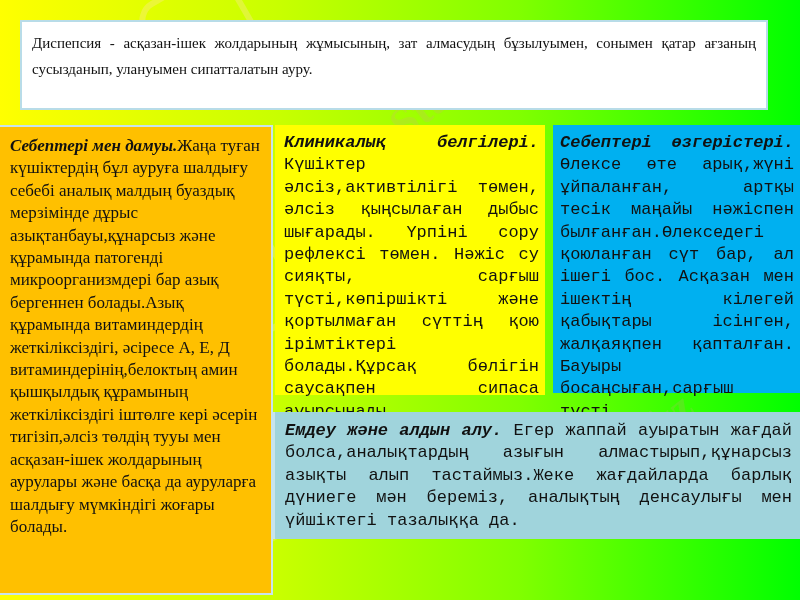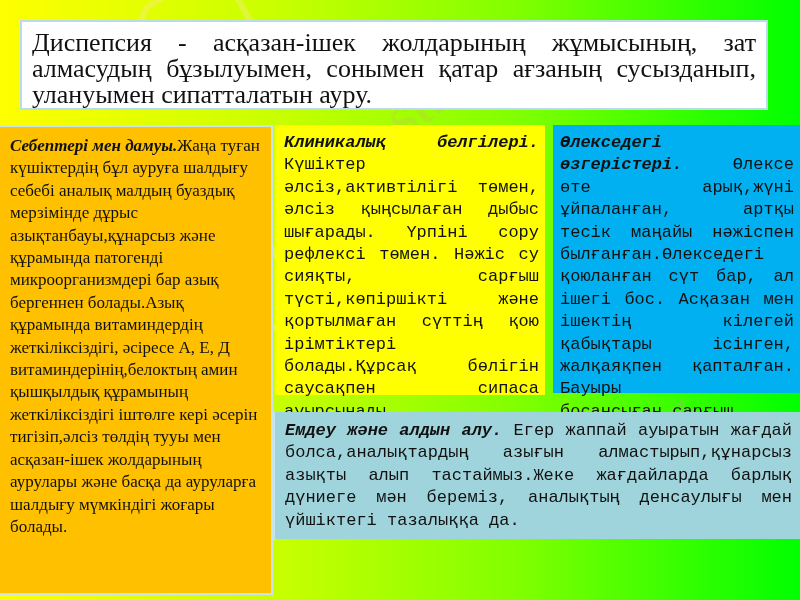--- a/index.html
+++ b/index.html
@@ -6,21 +6,21 @@
   body {
     width:800px; height:600px; overflow:hidden; position:relative;
     background: linear-gradient(90deg, #ffff00 0%, #c8ff00 35%, #80ff00 65%, #00ff00 100%);
     font-family: "Liberation Serif", "DejaVu Serif", serif;
     color:#111;
   }
   .box { position:absolute; box-sizing:border-box; text-align:justify; }
   .title-box {
     left:20px; top:20px; width:748px; height:90px;
     background:#ffffff; border:2px solid #b8dce8;
-    padding:8px 10px 0 10px; font-size:26px; line-height:26px;
+    padding:8px 10px 0 10px; font-size:15px; line-height:26px;
   }
   .left-box {
     left:0; top:125px; width:273px; height:470px;
     background:#ffc000; border:2px solid #c8e4ec; border-left:none;
     padding:8px 6px 0 10px; font-size:17px; line-height:22.4px; text-align:left;
   }
   .mid-box {
     left:275px; top:125px; width:270px; height:270px;
     background:#ffff00;
     padding:7px 6px 0 9px; font-size:17px; line-height:22.4px;
@@ -65,19 +65,19 @@
 <div class="box left-box">
   <span class="head">Себептері мен дамуы.</span><span>Жаңа туған күшіктердің бұл ауруға шалдығу себебі аналық малдың буаздық мерзімінде дұрыс азықтанбауы,құнарсыз және құрамында патогенді микроорганизмдері бар азық бергеннен болады.Азық құрамында витаминдердің жеткіліксіздігі, әсіресе А, Е, Д витаминдерінің,белоктың амин қышқылдық құрамының жеткіліксіздігі іштөлге кері әсерін тигізіп,әлсіз төлдің тууы мен асқазан-ішек жолдарының аурулары және басқа да ауруларға шалдығу мүмкіндігі жоғары болады.</span>
 </div>
 
 <div class="box mid-box jl">
   <span class="head">Клиникалық белгілері.</span>
   <span>Күшіктер әлсіз,активтілігі төмен, әлсіз қыңсылаған дыбыс шығарады. Үрпіні сору рефлексі төмен. Нәжіс су сияқты, сарғыш түсті,көпіршікті және қортылмаған сүттің қою ірімтіктері болады.Құрсақ бөлігін саусақпен сипаса ауырсынады.</span>
 </div>
 
 <div class="box right-box jl">
-  <span class="head">Өлекседегі өзгерістері.</span>
+  <span class="head">Себептері өзгерістері.</span>
   <span>Өлексе өте арық,жүні ұйпаланған, артқы тесік маңайы нәжіспен былғанған.Өлекседегі қоюланған сүт бар, ал ішегі бос. Асқазан мен ішектің кілегей қабықтары ісінген, жалқаяқпен қапталған. Бауыры босаңсыған,сарғыш түсті.</span>
 </div>
 
 <div class="box bottom-box jl">
   <span class="head">Емдеу және алдын алу.</span><span> Егер жаппай ауыратын жағдай болса,аналықтардың азығын алмастырып,құнарсыз азықты алып тастаймыз.Жеке жағдайларда барлық дүниеге мән береміз, аналықтың денсаулығы мен үйшіктегі тазалыққа да.</span>
 </div>
 
 </body></html>

